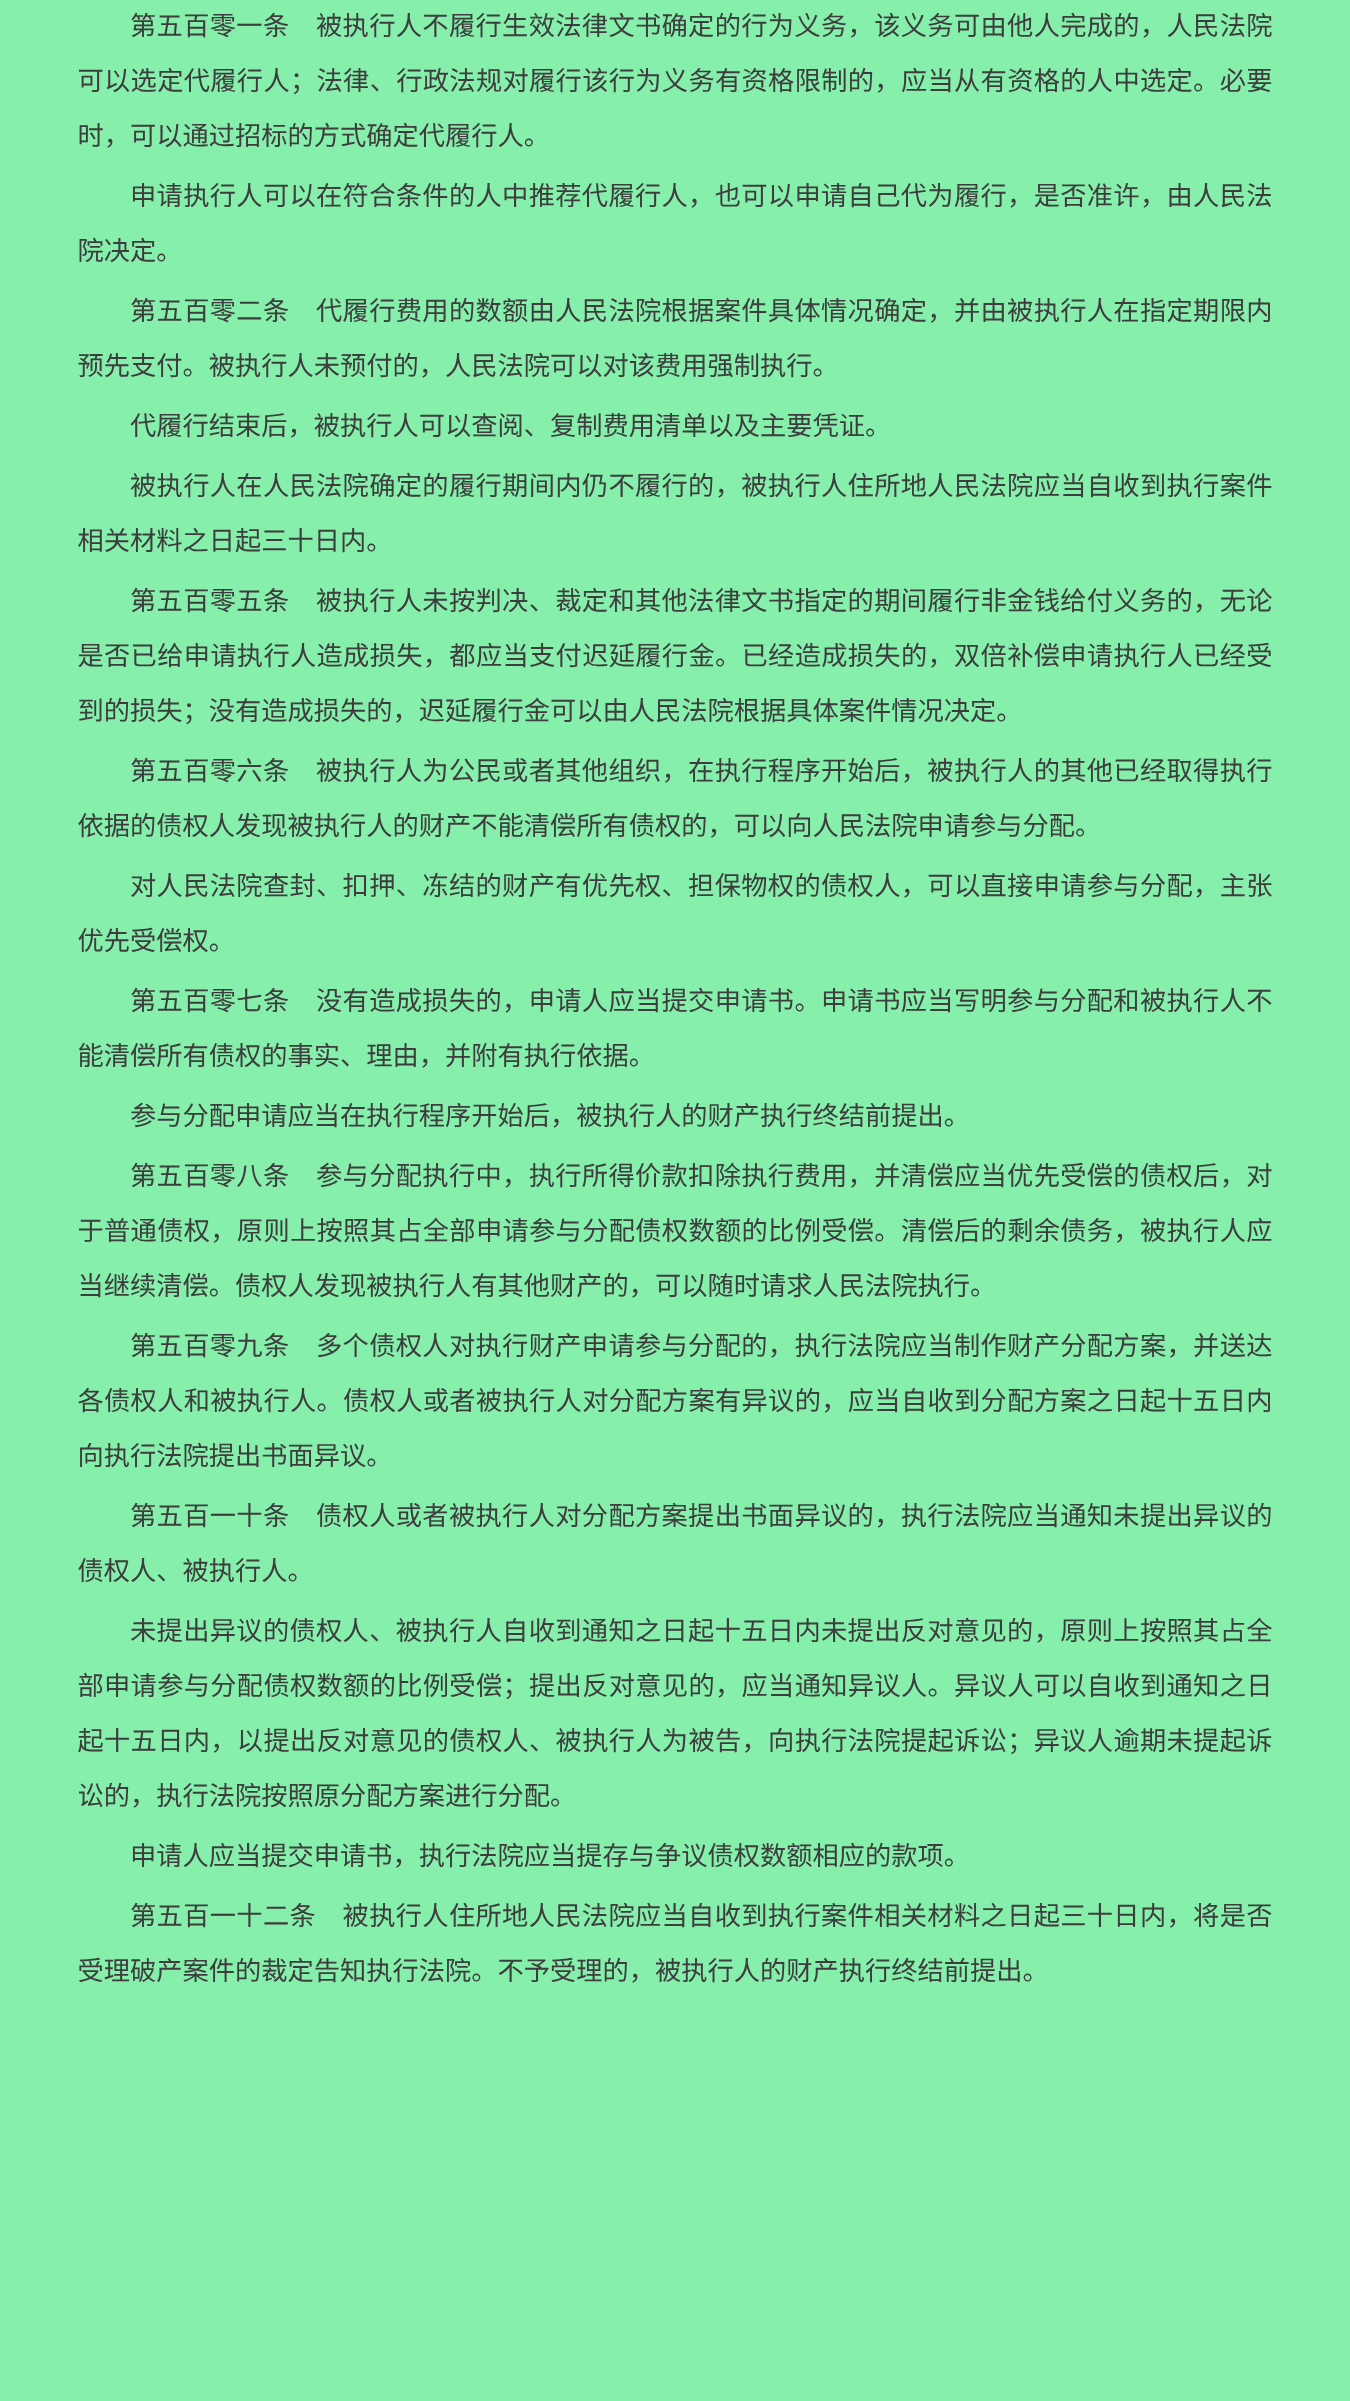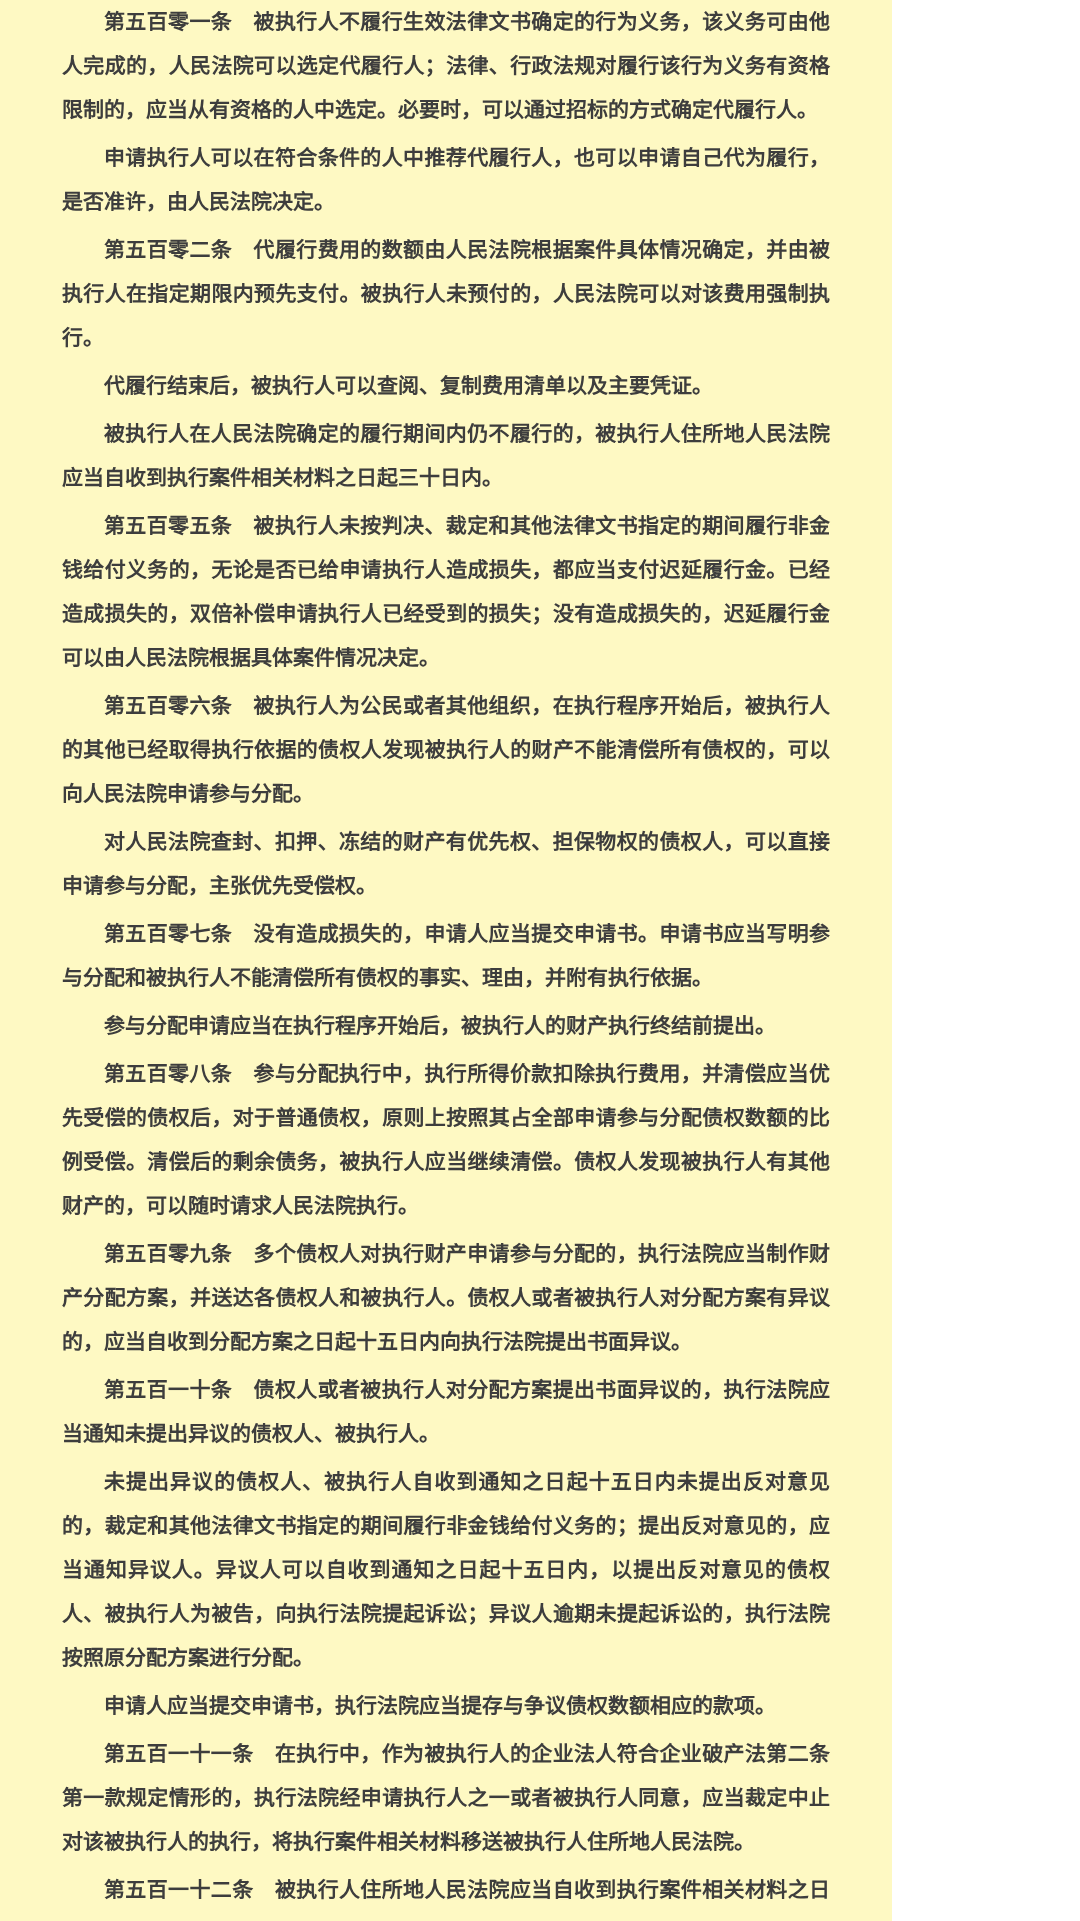--- a/index.html
+++ b/index.html
@@ -1,27 +1,26 @@
 <!DOCTYPE html>
 <html lang="zh-CN"><head>
 <meta charset="utf-8">
 <style>
   html, body {
     margin: 0;
     padding: 0;
     background: #ffffff;
   }
   .page {
-    width: 892px;
+    width: 1080px;
     height: 1921px;
     box-sizing: border-box;
     padding: 0 62px;
-    background: #fef9c3;
+    background: #86efac;
     overflow: hidden;
-    font-weight: bold;
   }
   .doc p {
     margin: 0 0 4px 0;
     font-family: "Liberation Sans", sans-serif;
     font-size: 21px;
     line-height: 44px;
     color: #3d3d3d;
     text-align: justify;
     text-indent: 2em;
     letter-spacing: 0;
@@ -38,18 +37,17 @@
     <p>代履行结束后，被执行人可以查阅、复制费用清单以及主要凭证。</p>
     <p>被执行人在人民法院确定的履行期间内仍不履行的，被执行人住所地人民法院应当自收到执行案件相关材料之日起三十日内。</p>
     <p>第五百零五条　被执行人未按判决、裁定和其他法律文书指定的期间履行非金钱给付义务的，无论是否已给申请执行人造成损失，都应当支付迟延履行金。已经造成损失的，双倍补偿申请执行人已经受到的损失；没有造成损失的，迟延履行金可以由人民法院根据具体案件情况决定。</p>
     <p>第五百零六条　被执行人为公民或者其他组织，在执行程序开始后，被执行人的其他已经取得执行依据的债权人发现被执行人的财产不能清偿所有债权的，可以向人民法院申请参与分配。</p>
     <p>对人民法院查封、扣押、冻结的财产有优先权、担保物权的债权人，可以直接申请参与分配，主张优先受偿权。</p>
     <p>第五百零七条　没有造成损失的，申请人应当提交申请书。申请书应当写明参与分配和被执行人不能清偿所有债权的事实、理由，并附有执行依据。</p>
     <p>参与分配申请应当在执行程序开始后，被执行人的财产执行终结前提出。</p>
     <p>第五百零八条　参与分配执行中，执行所得价款扣除执行费用，并清偿应当优先受偿的债权后，对于普通债权，原则上按照其占全部申请参与分配债权数额的比例受偿。清偿后的剩余债务，被执行人应当继续清偿。债权人发现被执行人有其他财产的，可以随时请求人民法院执行。</p>
     <p>第五百零九条　多个债权人对执行财产申请参与分配的，执行法院应当制作财产分配方案，并送达各债权人和被执行人。债权人或者被执行人对分配方案有异议的，应当自收到分配方案之日起十五日内向执行法院提出书面异议。</p>
     <p>第五百一十条　债权人或者被执行人对分配方案提出书面异议的，执行法院应当通知未提出异议的债权人、被执行人。</p>
-    <p>未提出异议的债权人、被执行人自收到通知之日起十五日内未提出反对意见的，裁定和其他法律文书指定的期间履行非金钱给付义务的；提出反对意见的，应当通知异议人。异议人可以自收到通知之日起十五日内，以提出反对意见的债权人、被执行人为被告，向执行法院提起诉讼；异议人逾期未提起诉讼的，执行法院按照原分配方案进行分配。</p>
+    <p>未提出异议的债权人、被执行人自收到通知之日起十五日内未提出反对意见的，原则上按照其占全部申请参与分配债权数额的比例受偿；提出反对意见的，应当通知异议人。异议人可以自收到通知之日起十五日内，以提出反对意见的债权人、被执行人为被告，向执行法院提起诉讼；异议人逾期未提起诉讼的，执行法院按照原分配方案进行分配。</p>
     <p>申请人应当提交申请书，执行法院应当提存与争议债权数额相应的款项。</p>
-    <p>第五百一十一条　在执行中，作为被执行人的企业法人符合企业破产法第二条第一款规定情形的，执行法院经申请执行人之一或者被执行人同意，应当裁定中止对该被执行人的执行，将执行案件相关材料移送被执行人住所地人民法院。</p>
     <p>第五百一十二条　被执行人住所地人民法院应当自收到执行案件相关材料之日起三十日内，将是否受理破产案件的裁定告知执行法院。不予受理的，被执行人的财产执行终结前提出。</p>
   </div>
 </div>
 
 </body></html>

